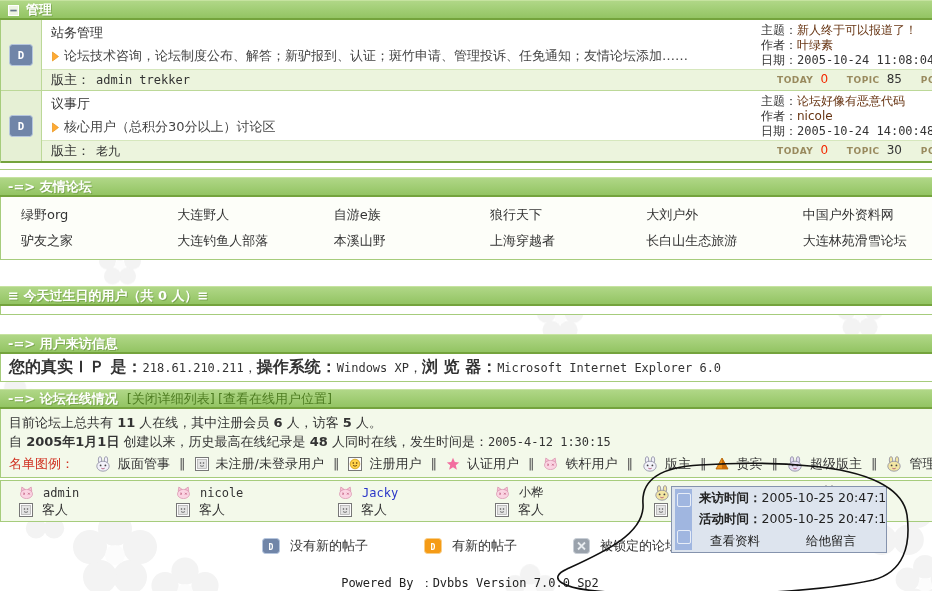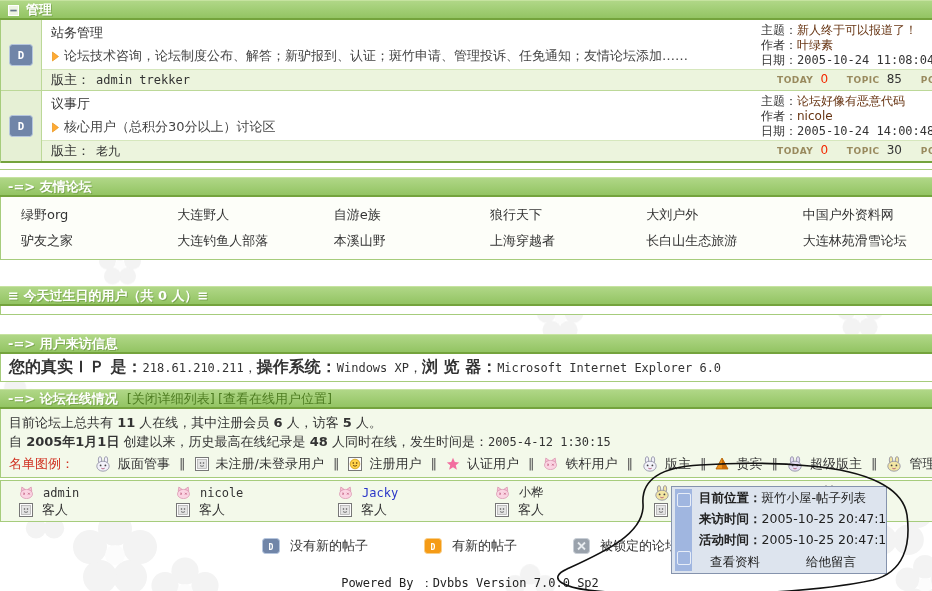--- a/index.html
+++ b/index.html
@@ -589,21 +589,20 @@
   </div>
 
 </div>
 
 <div class="popup">
   <div class="popup-strip">
     <span class="ghost" style="top:4px;"></span>
     <span class="ghost" style="bottom:6px;"></span>
   </div>
   <div id="popup-rows">
-      <div class="popup-row"><span class="plbl">目前位置：</span><span>斑竹小屋-帖子列表</span></div>
       <div class="popup-row"><span class="plbl">来访时间：</span><span>2005-10-25 20:47:14</span></div>
       <div class="popup-row"><span class="plbl">活动时间：</span><span>2005-10-25 20:47:14</span></div>
     </div>
   <div class="popup-actions" id="popup-actions">
       <span>查看资料</span>
       <span>给他留言</span>
     </div>
 </div>
 
 <svg class="overlay-svg" width="932" height="591" viewBox="0 0 932 591">

